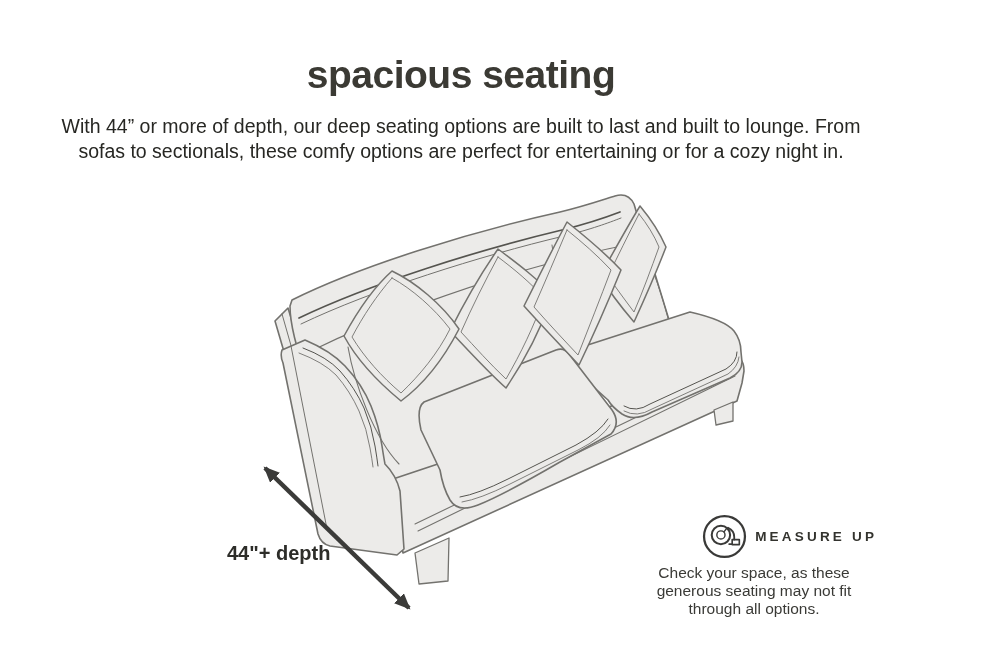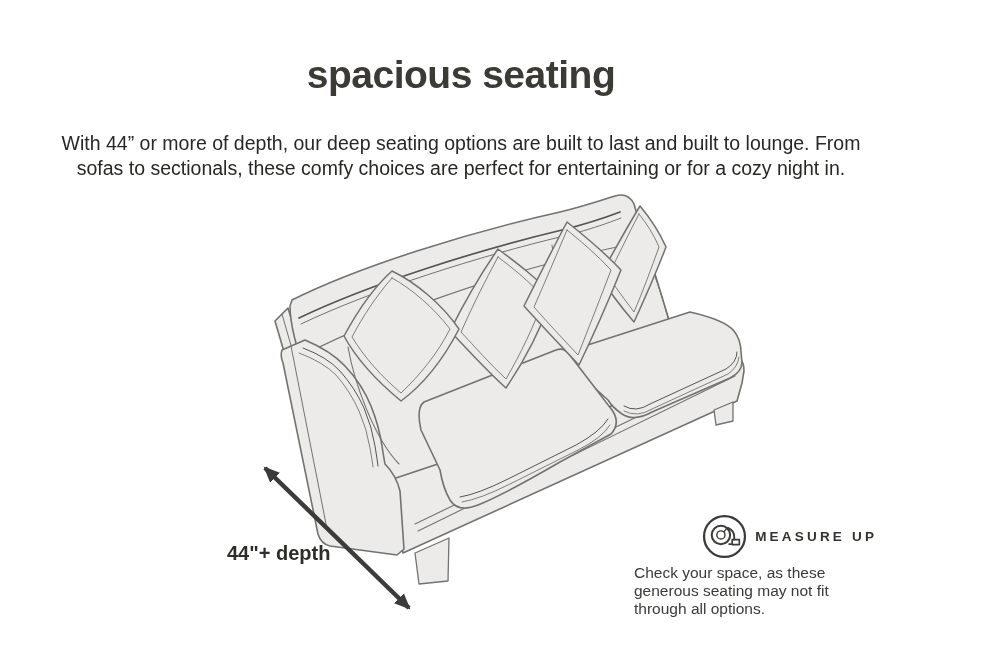--- a/index.html
+++ b/index.html
@@ -18,21 +18,21 @@
     margin: 0;
     text-align: center;
     font-size: 39px;
     font-weight: bold;
     letter-spacing: -0.5px;
     color: #3b3a34;
   }
   .subtitle {
     position: absolute;
     top: 114px; left: 0; right: 0;
-    margin: 17px;
+    margin: 0;
     text-align: center;
     font-size: 19.5px;
     line-height: 25px;
     color: #272723;
   }
   .scene {
     position: absolute;
     left: 0; top: 0;
     width: 1005px; height: 671px;
   }
@@ -58,35 +58,35 @@
   }
   .mu-title {
     font-size: 13.5px;
     font-weight: bold;
     letter-spacing: 3.2px;
     color: #33332e;
     margin-right: -3.2px;
   }
   .mu-note {
     margin: 5px 0 0 0;
-    text-align: left;
+    text-align: center;
     font-size: 15.5px;
     line-height: 18px;
     color: #3a3a36;
   }
   .tape-icon { display: block; }
 </style>
 </head>
 <body>
 
 <div class="canvas">
 
   <h1 class="title">spacious seating</h1>
 
-  <p class="subtitle"><span>With 44” or more of depth, our deep seating options are built to last and built to lounge. From</span><br><span>sofas to sectionals, these comfy choices are perfect for entertaining or for a cozy night in.</span></p>
+  <p class="subtitle"><span>With 44” or more of depth, our deep seating options are built to last and built to lounge. From</span><br><span>sofas to sectionals, these comfy options are perfect for entertaining or for a cozy night in.</span></p>
 
   <svg class="scene" viewBox="0 0 1005 671">
     <g fill="#ecebe9" stroke="#73726e" stroke-width="1.6" stroke-linejoin="round" stroke-linecap="round">
 
       <g>
         <path d="M275,321 L288,308 L307,370 L294,386 Z"></path>
         <path d="M282,314 L300,377" fill="none" stroke-width="1"></path>
       </g>
 
       <g>

